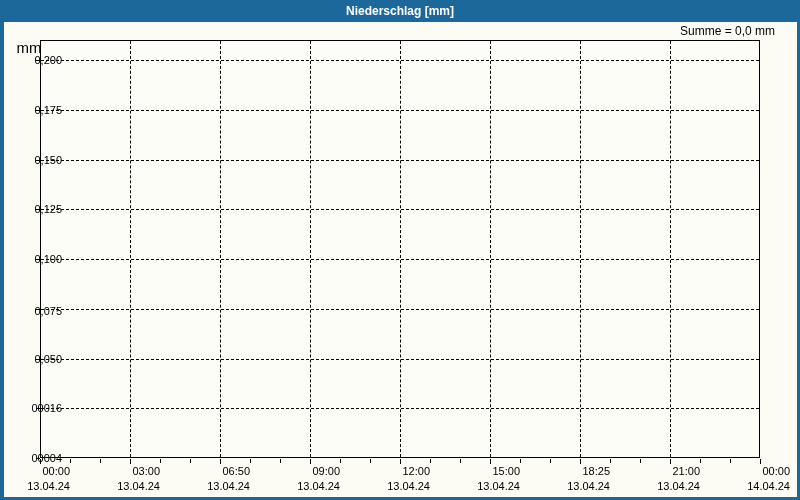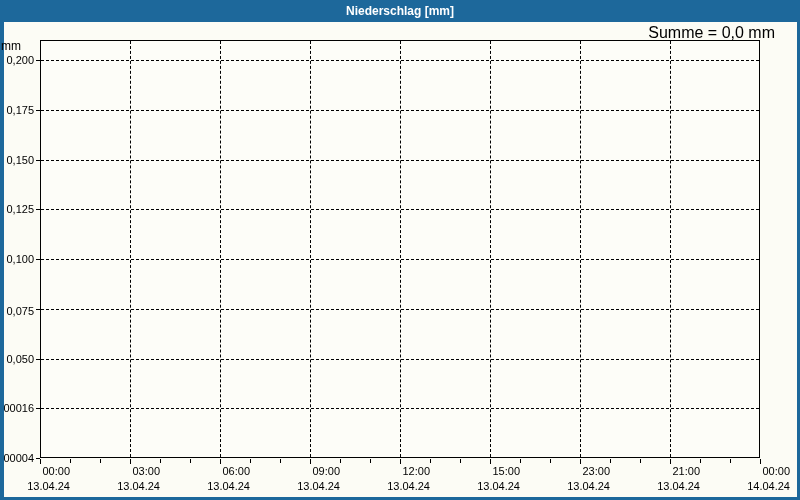--- a/index.html
+++ b/index.html
@@ -21,25 +21,25 @@
     background: var(--titlebar, #1d689b);
     color: var(--titlebar-text, #fff);
     font-size:12px; font-weight:bold;
   }
   .content-bg {
     position:absolute; left:4px; top:22px; right:3px; bottom:3px;
     background: var(--background, #fcfcf5);
   }
   .summary {
     position:absolute; top:24px; right:25px;
-    font-size:16px; white-space:nowrap;
+    font-size:12px; white-space:nowrap;
   }
   .y-unit {
-    position:absolute; left:1px; top:39px; width:34px;
-    text-align:left; font-size:12px;
+    position:absolute; left:12px; top:39px; width:34px;
+    text-align:center; font-size:15px;
   }
   .plot {
     position:absolute; left:40px; top:40px; width:720px; height:418px;
     box-sizing:border-box;
     border:1px solid var(--axis, #000);
     background: var(--plot-background, #fdfdf8);
   }
   .hgrid {
     position:absolute; left:0; width:718px; height:0;
     border-top:1px dashed var(--axis, #000);
@@ -47,21 +47,21 @@
   .vgrid {
     position:absolute; top:0; height:416px; width:0;
     border-left:1px dashed var(--axis, #000);
   }
   .ytick {
     position:absolute; left:36px; width:4px; height:1px;
     background: var(--axis, #000);
   }
   .ylabel {
     position:absolute; left:0; width:34px; height:12px;
-    text-align:right; font-size:11px; line-height:12px; white-space:nowrap;
+    text-align:right; font-size:11px; line-height:12px; white-space:nowrap;padding-left:28px;
   }
   .xtick {
     position:absolute; width:1px; background: var(--axis, #000);
   }
   .xtick.major { height:5px; }
   .xtick.minor { height:4px; }
   .xlabel {
     position:absolute; width:60px; height:12px;
     text-align:right; font-size:11px; line-height:12px; white-space:nowrap;
   }
@@ -111,33 +111,33 @@
     <div class="ylabel" style="top: 103.75px;">0,175</div>
     <div class="ytick" style="top: 60px;"></div>
     <div class="ylabel" style="top: 54px;">0,200</div>
     <div class="xtick major" style="left: 40px; top: 459px;"></div>
     <div class="xlabel" style="left: 10px; top: 465px;">00:00</div>
     <div class="xlabel" style="left: 10px; top: 480px;">13.04.24</div>
     <div class="xtick major" style="left: 130px; top: 459px;"></div>
     <div class="xlabel" style="left: 100px; top: 465px;">03:00</div>
     <div class="xlabel" style="left: 100px; top: 480px;">13.04.24</div>
     <div class="xtick major" style="left: 220px; top: 459px;"></div>
-    <div class="xlabel" style="left: 190px; top: 465px;">06:00</div>
+    <div class="xlabel" style="left: 190px; top: 465px;">06:50</div>
     <div class="xlabel" style="left: 190px; top: 480px;">13.04.24</div>
     <div class="xtick major" style="left: 310px; top: 459px;"></div>
     <div class="xlabel" style="left: 280px; top: 465px;">09:00</div>
     <div class="xlabel" style="left: 280px; top: 480px;">13.04.24</div>
     <div class="xtick major" style="left: 400px; top: 459px;"></div>
     <div class="xlabel" style="left: 370px; top: 465px;">12:00</div>
     <div class="xlabel" style="left: 370px; top: 480px;">13.04.24</div>
     <div class="xtick major" style="left: 490px; top: 459px;"></div>
     <div class="xlabel" style="left: 460px; top: 465px;">15:00</div>
     <div class="xlabel" style="left: 460px; top: 480px;">13.04.24</div>
     <div class="xtick major" style="left: 580px; top: 459px;"></div>
-    <div class="xlabel" style="left: 550px; top: 465px;">23:00</div>
+    <div class="xlabel" style="left: 550px; top: 465px;">18:25</div>
     <div class="xlabel" style="left: 550px; top: 480px;">13.04.24</div>
     <div class="xtick major" style="left: 670px; top: 459px;"></div>
     <div class="xlabel" style="left: 640px; top: 465px;">21:00</div>
     <div class="xlabel" style="left: 640px; top: 480px;">13.04.24</div>
     <div class="xtick major" style="left: 760px; top: 459px;"></div>
     <div class="xlabel" style="left: 730px; top: 465px;">00:00</div>
     <div class="xlabel" style="left: 730px; top: 480px;">14.04.24</div>
     <div class="xtick minor" style="left: 70px; top: 459px;"></div>
     <div class="xtick minor" style="left: 100px; top: 459px;"></div>
     <div class="xtick minor" style="left: 160px; top: 459px;"></div>

